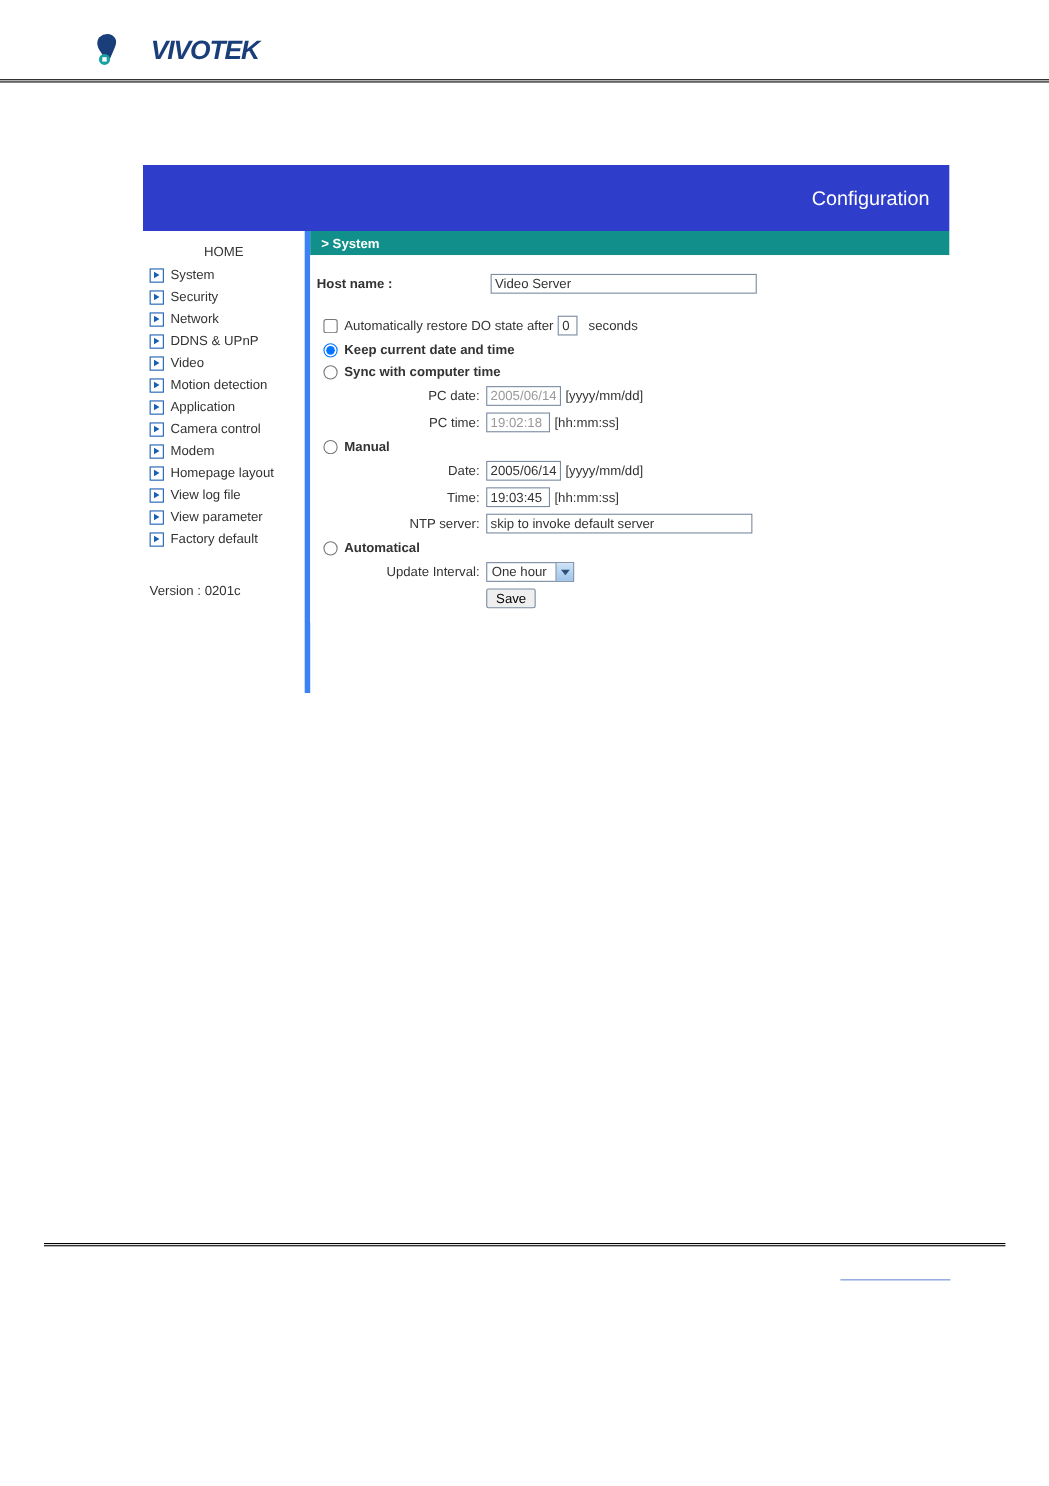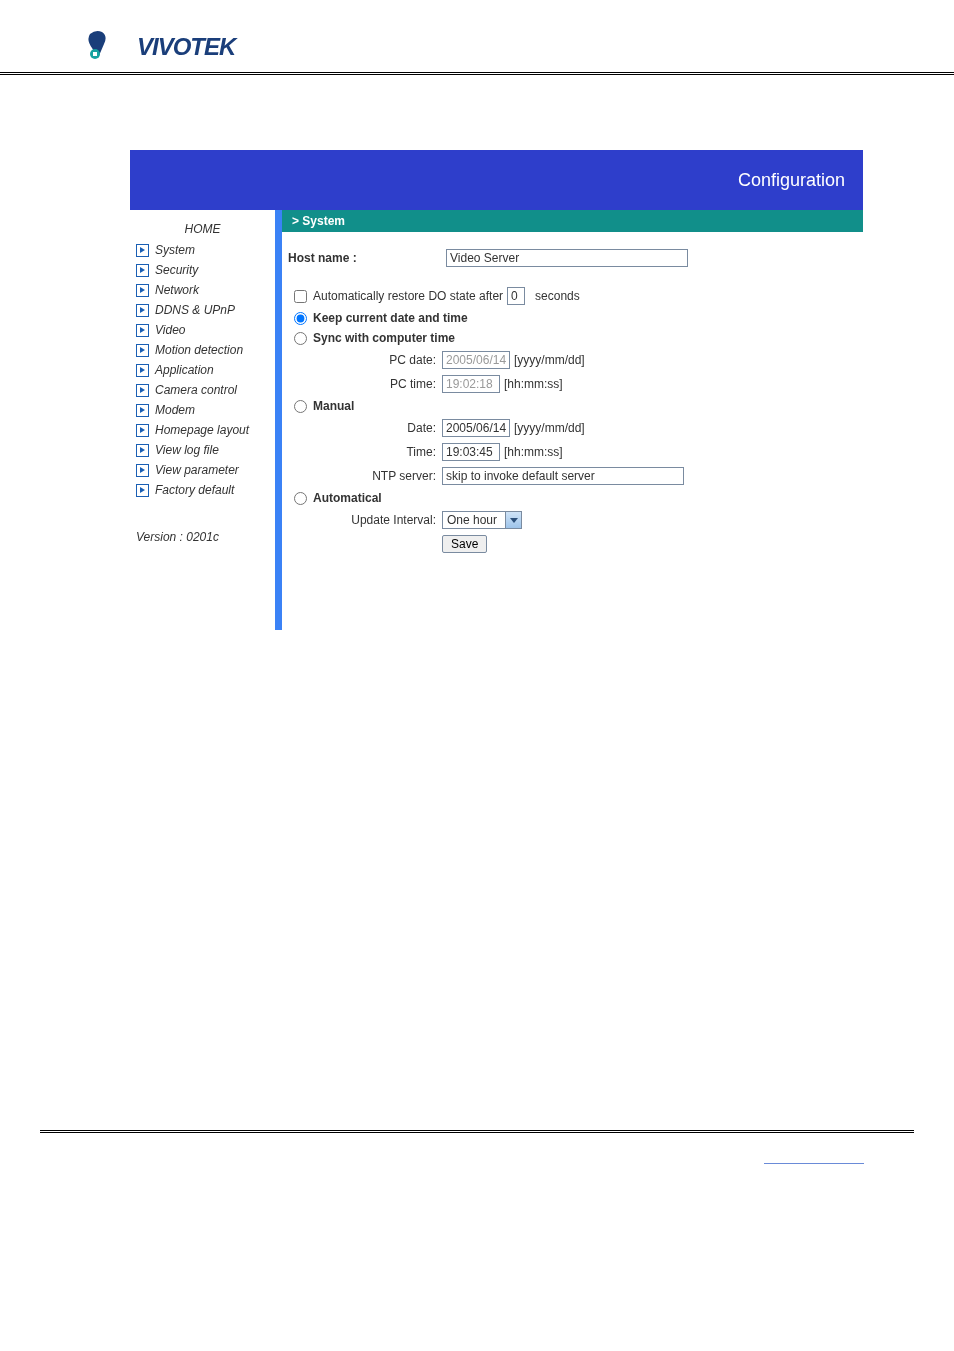--- a/index.html
+++ b/index.html
@@ -37,23 +37,22 @@
       justify-content: flex-end;
       padding: 0 18px;
       color: #fff;
       font-size: 18px;
       font-weight: 300;
     }
     .body-area { display: flex; }
     .sidebar {
       width: 152px;
       padding: 6px 0 0 0;
-      border-right: 7px solid #3b82f6;
+      border-right: 5px solid #3b82f6;
       min-height: 420px;
-      font-style: italic;
     }
     .home-link {
       display: block;
       text-align: center;
       padding: 6px 0 4px 0;
       color: #333;
       font-size: 12px;
     }
     .nav-item {
       display: flex;

